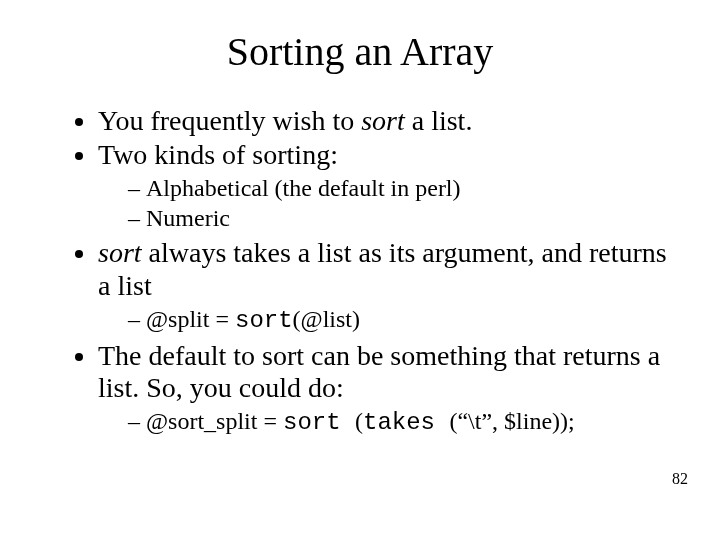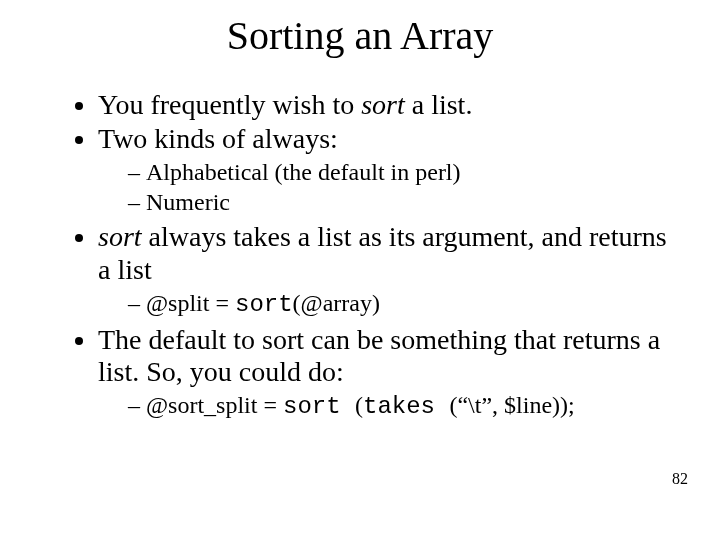--- a/index.html
+++ b/index.html
@@ -9,21 +9,21 @@
     height: 540px;
     background: #ffffff;
     font-family: "Times New Roman", Times, serif;
     color: #000;
     position: relative;
   }
   .slide {
     box-sizing: border-box;
     width: 720px;
     height: 504px;
-    padding: 4px 40px 30px 40px;
+    padding: 20px 40px 30px 40px;
     position: relative;
   }
   .title {
     font-size: 40px;
     text-align: center;
     margin: 8px 0 30px 0;
     font-weight: normal;
   }
   ul.lvl1 {
     list-style: disc;
@@ -69,36 +69,36 @@
 
   <h1 class="title">Sorting an Array</h1>
 
   <ul class="lvl1">
 
     <li>
       <span>You frequently wish to </span><span class="italic">sort</span><span> a list.</span>
     </li>
 
     <li>
-      <span>Two kinds of always:</span>
+      <span>Two kinds of sorting:</span>
       <ul class="lvl2">
         <li>
           <span>Alphabetical (the default in perl)</span>
         </li>
         <li>
           <span>Numeric</span>
         </li>
       </ul>
     </li>
 
     <li>
       <span class="italic">sort</span><span> always takes a list as its argument, and returns a list</span>
       <ul class="lvl2">
         <li>
-          <span>@split = </span><span class="mono">sort</span><span>(@array)</span>
+          <span>@split = </span><span class="mono">sort</span><span>(@list)</span>
         </li>
       </ul>
     </li>
 
     <li>
       <span>The default to sort can be something that returns a list.  So, you could do:</span>
       <ul class="lvl2">
         <li>
           <span>@sort_split = </span><span class="mono">sort </span><span>(</span><span class="mono">takes </span><span>(“\t”, $line));</span>
         </li>

